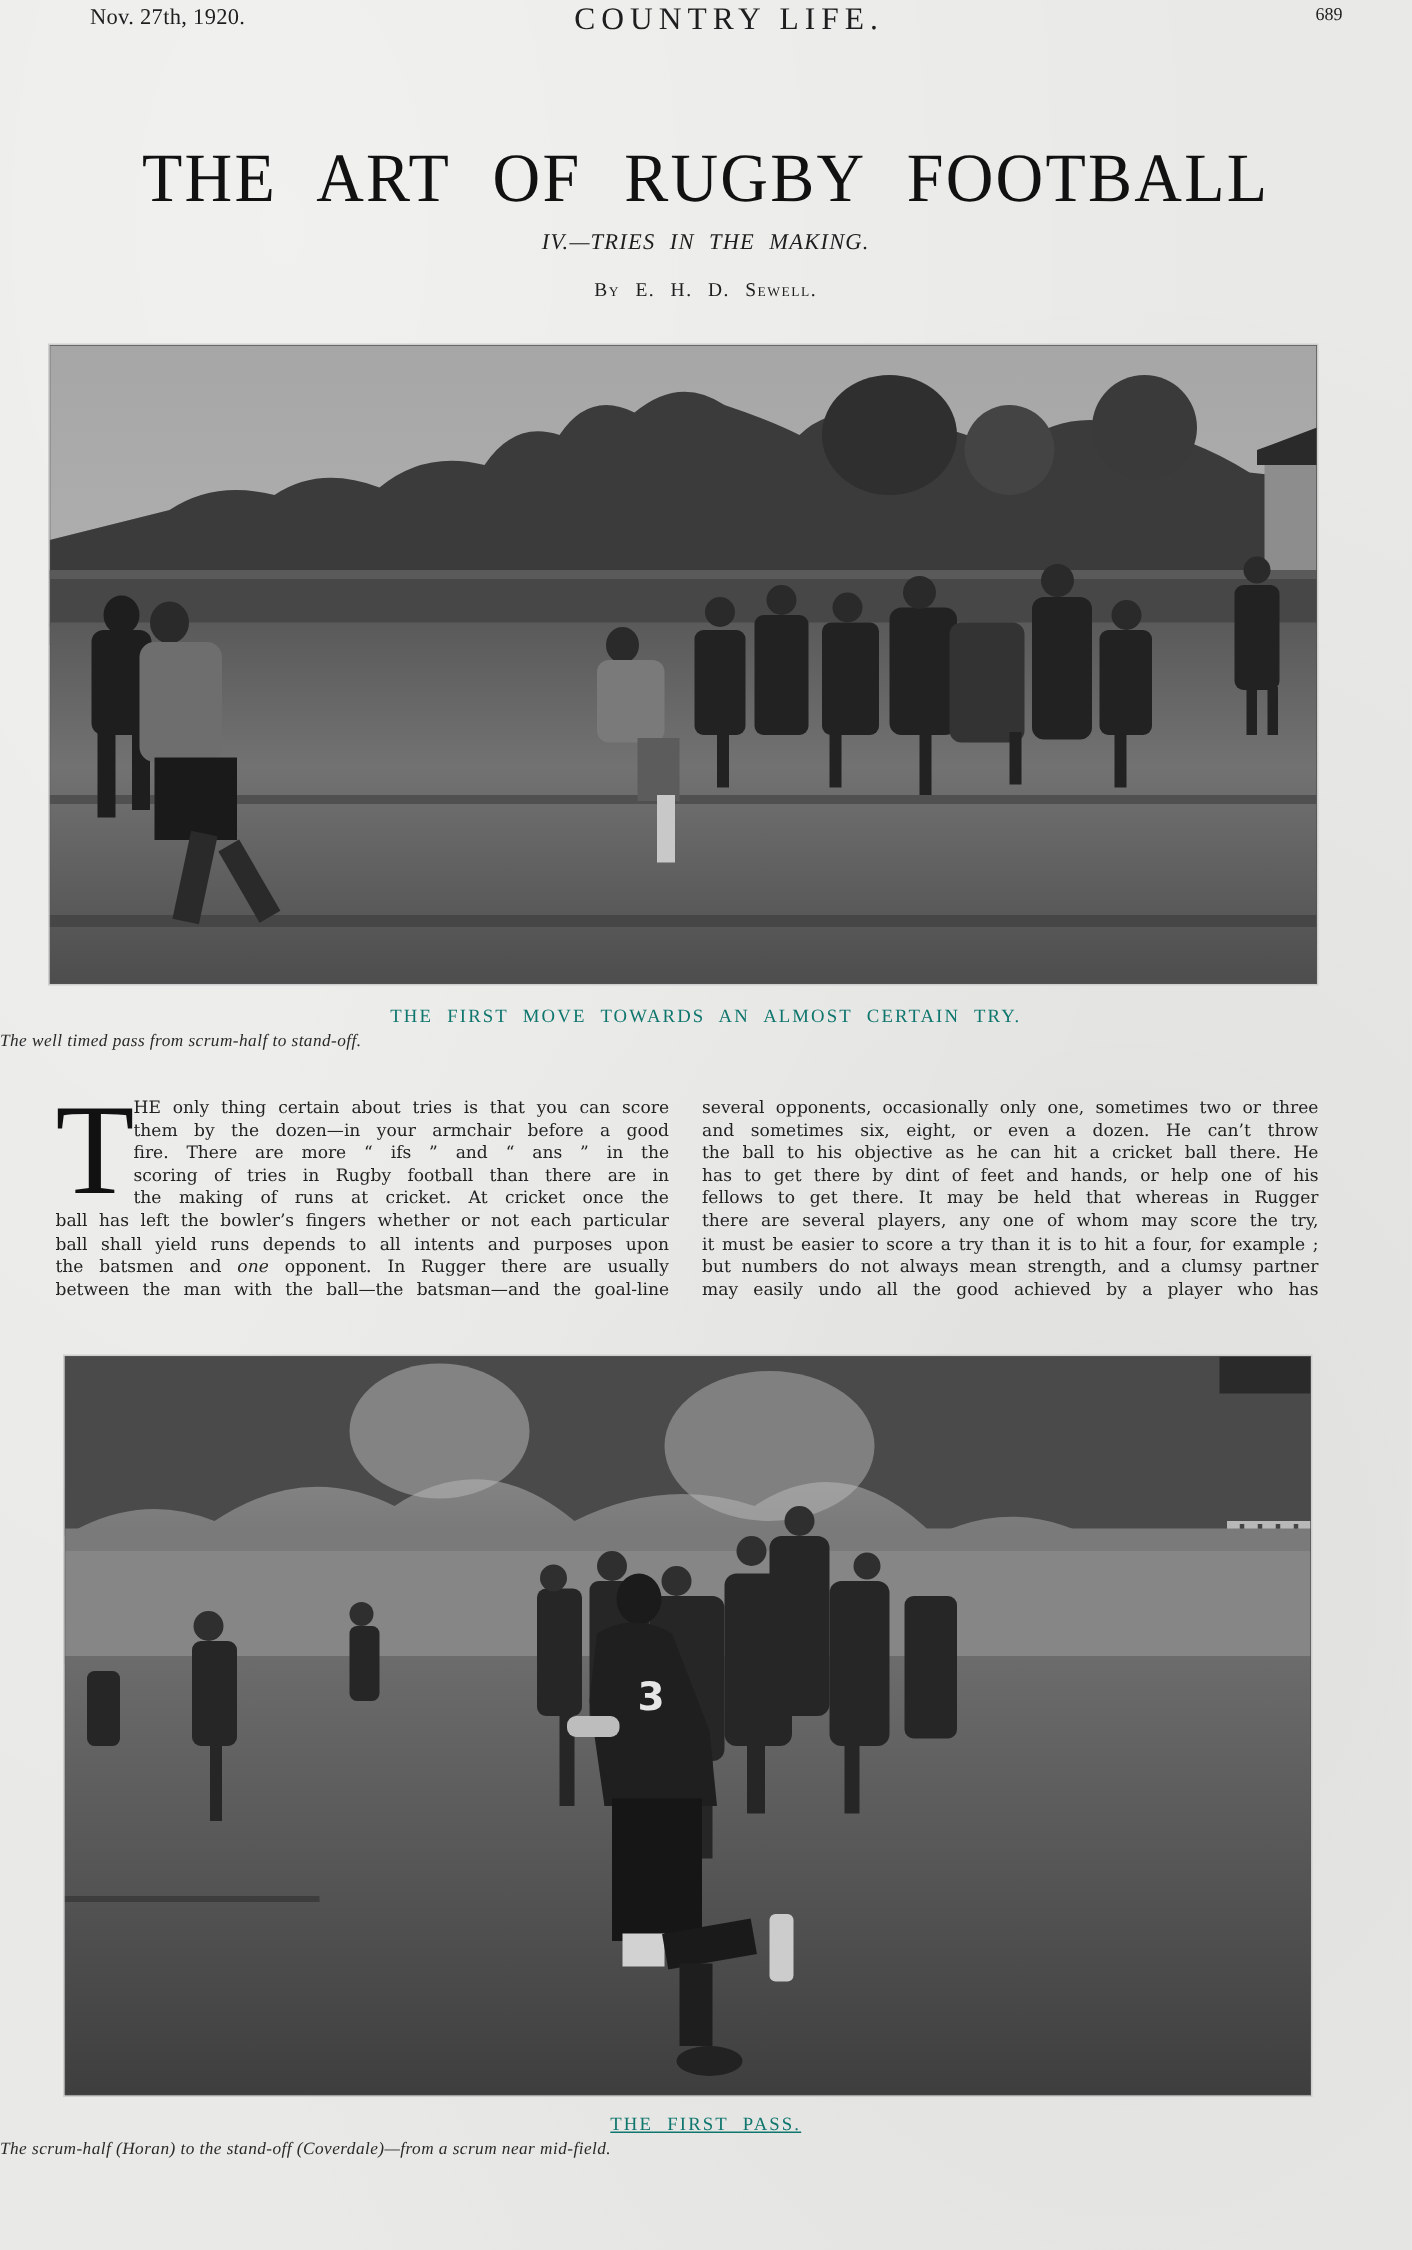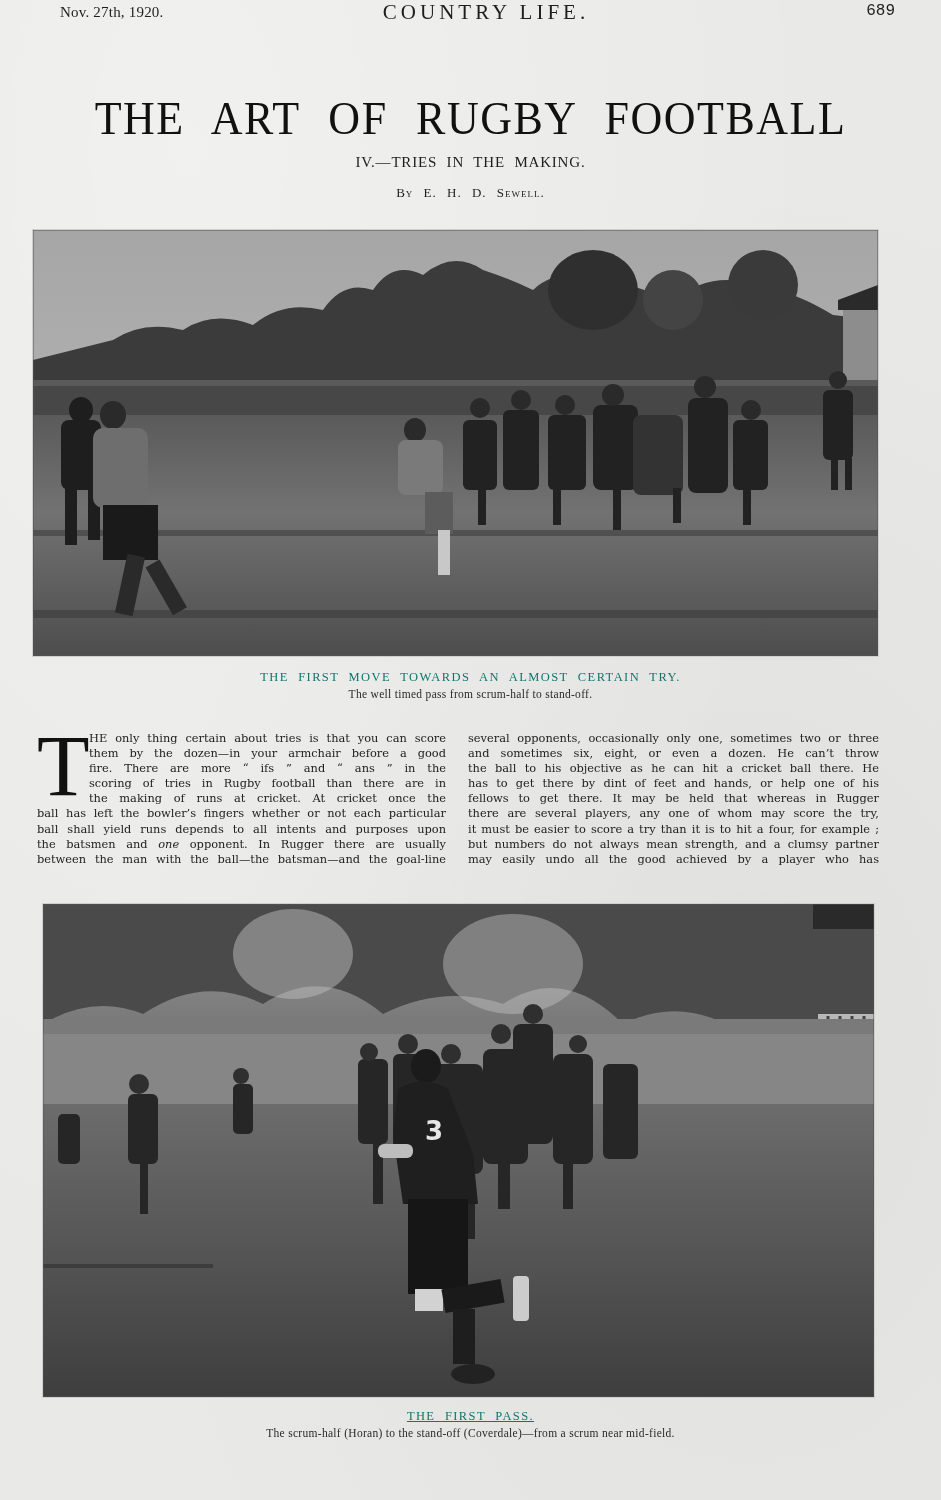--- a/index.html
+++ b/index.html
@@ -9,33 +9,33 @@
       background-image:
         radial-gradient(ellipse at 20% 10%, rgba(255,255,255,0.35), transparent 60%),
         radial-gradient(ellipse at 80% 70%, rgba(0,0,0,0.04), transparent 60%);
       font-family: "Liberation Serif", "DejaVu Serif", serif;
       color: #1e1e1e;
     }
     .abs { position: absolute; }
     .running-head { top: 0; left: 0; width: 941px; height: 30px; margin-left: 24px; }
     .rh-date { position: absolute; left: 36px; top: 4px; font-size: 15px; letter-spacing: 0.2px; }
     .rh-title { position: absolute; left: 0; width: 924px; text-align: center; top: 0px; font-size: 21px; letter-spacing: 4px; font-family: Liberation Serif, serif; }
-    .rh-page { position: absolute; right: 70px; top: 2px; font-size: 16px; font-family: Liberation Mono, monospace; }
+    .rh-page { position: absolute; right: 70px; top: 2px; font-size: 12px; }
 
     .headline { top: 93px; left: 0; width: 941px; text-align: center; font-size: 44px; letter-spacing: 1.5px; word-spacing: 16px; font-weight: normal; color: #111; transform: scaleY(1.05); }
-    .subhead { top: 154px; left: 0; width: 941px; text-align: center; font-size: 15px; letter-spacing: 0.8px; word-spacing: 5px; }
+    .subhead { top: 154px; left: 0; width: 941px; text-align: center; font-size: 15px; letter-spacing: 0.8px; word-spacing: 5px; font-style: italic; }
     .byline { top: 185px; left: 0; width: 941px; text-align: center; font-size: 13px; letter-spacing: 1px; word-spacing: 6px; font-variant: small-caps; }
 
     .photo { overflow: hidden; border: 1px solid #cfcfcf; }
     .photo svg { display: block; }
     .photo-1 { left: 32px; top: 229px; width: 845px; height: 426px; }
     .photo-2 { left: 42px; top: 903px; width: 831px; height: 493px; }
 
     .caption-title { left: 0; width: 941px; text-align: center; font-size: 12.5px; letter-spacing: 1.4px; word-spacing: 5px; color: #0f766e; }
-    .caption-sub { left: 0; width: 941px; text-align: center; font-size: 11.5px; letter-spacing: 0.3px; color: #2a2a2a; }
+    .caption-sub { left: 0; width: 941px; font-size: 11.5px; letter-spacing: 0.3px; color: #2a2a2a; font-style: italic; }
     .cap1-title { top: 670px; }
     .cap1-sub { top: 688px; }
     .cap2-title { top: 1409px; text-decoration: underline; }
     .cap2-sub { top: 1427px; }
 
     .col { top: 731px; font-family: "DejaVu Serif", "Liberation Serif", serif; font-size: 11.4px; line-height: 15.1px; text-align: justify; color: #222; }
     .col-left { left: 37px; width: 409px; }
     .col-right { left: 468px; width: 411px; }
     .col .line { display: block; text-align: justify; text-align-last: justify; white-space: nowrap; }
     .dropcap-wrap { position: relative; }

